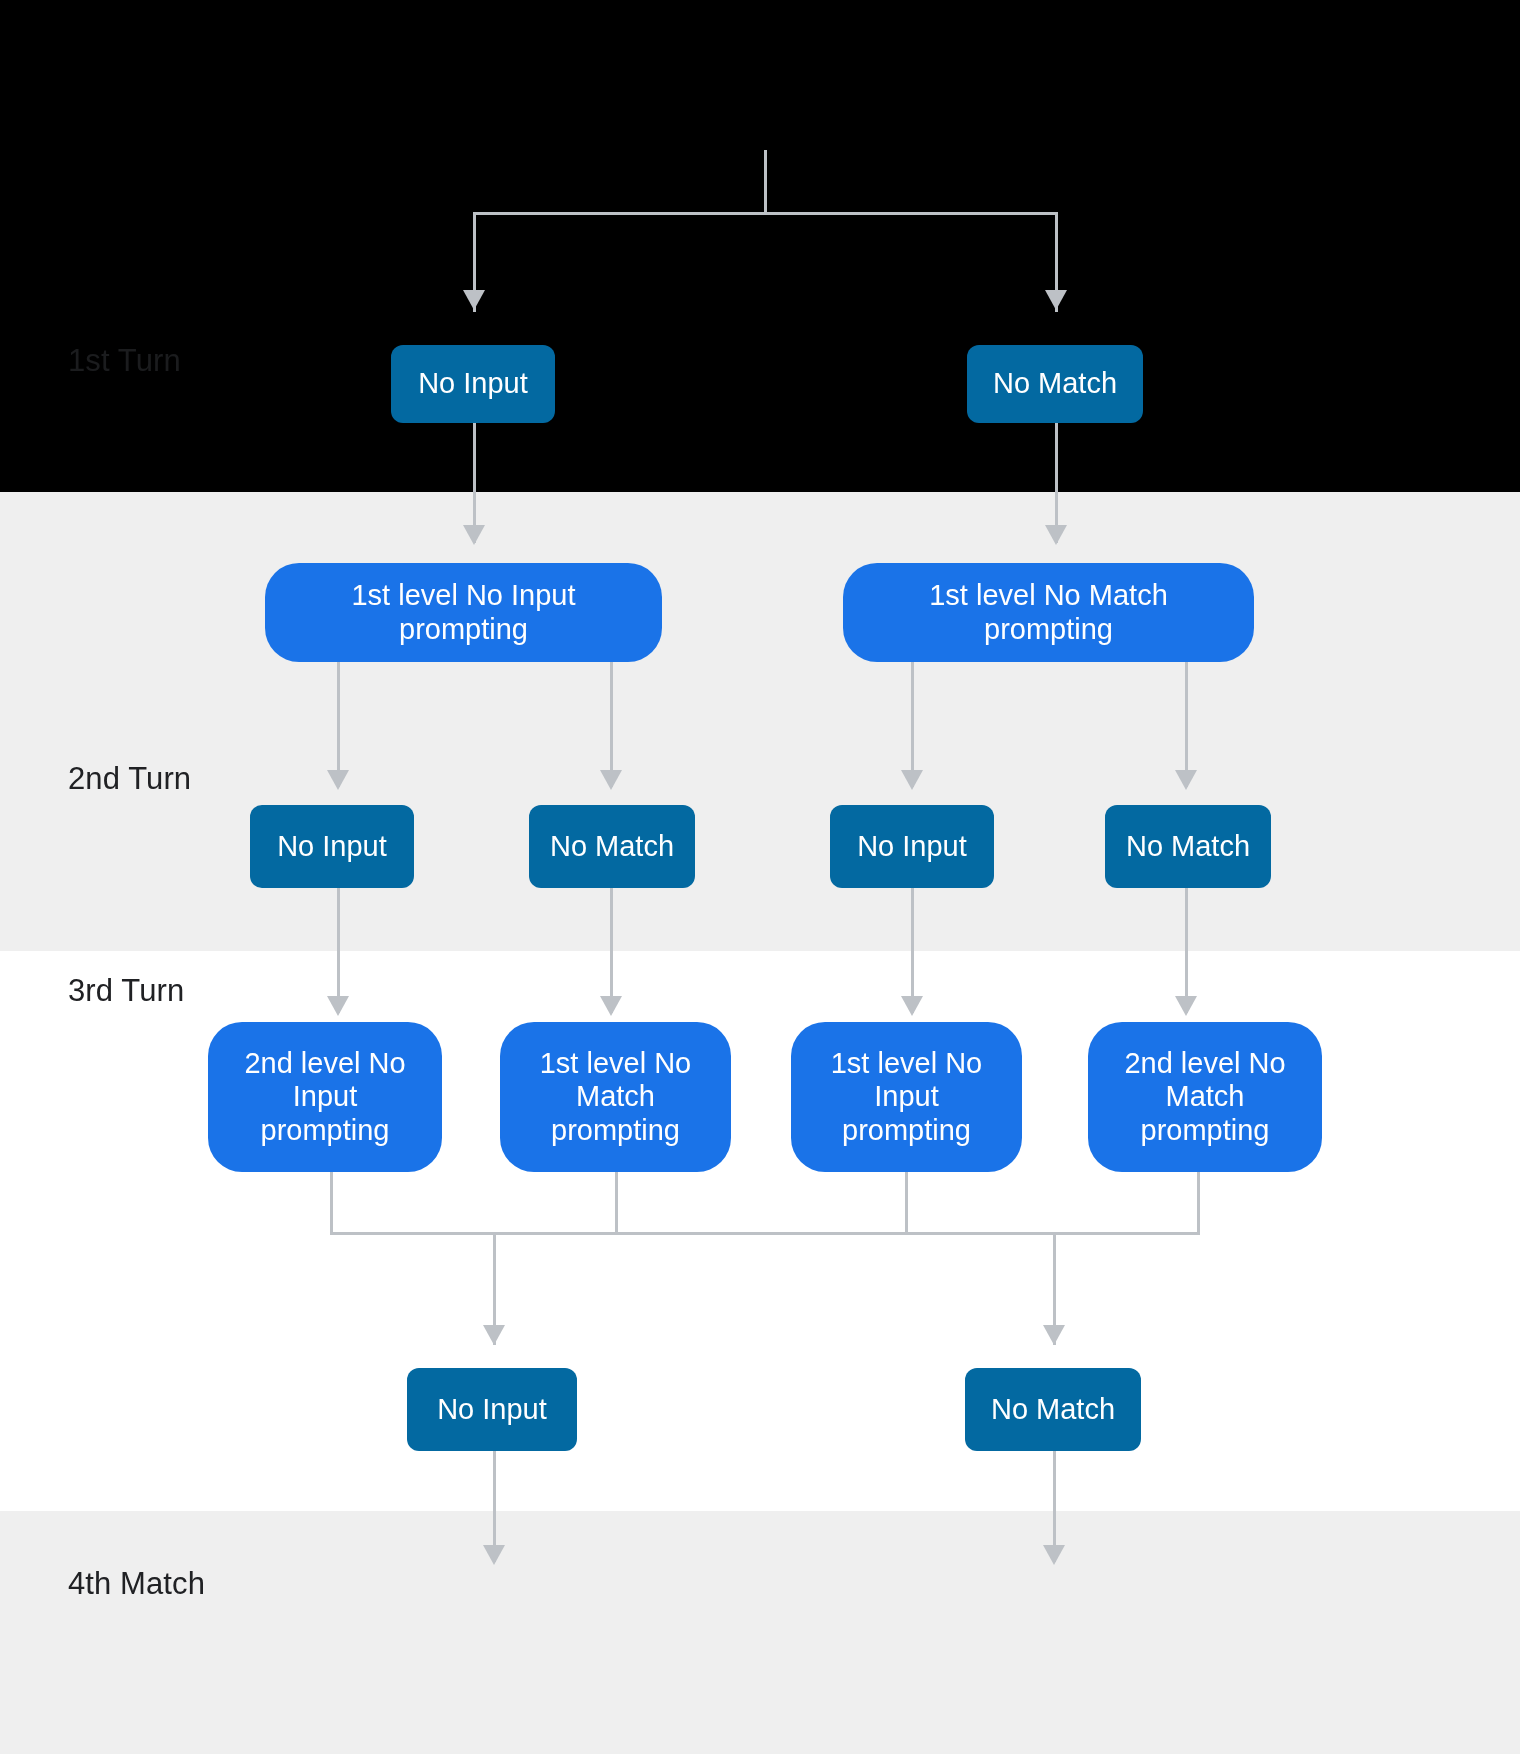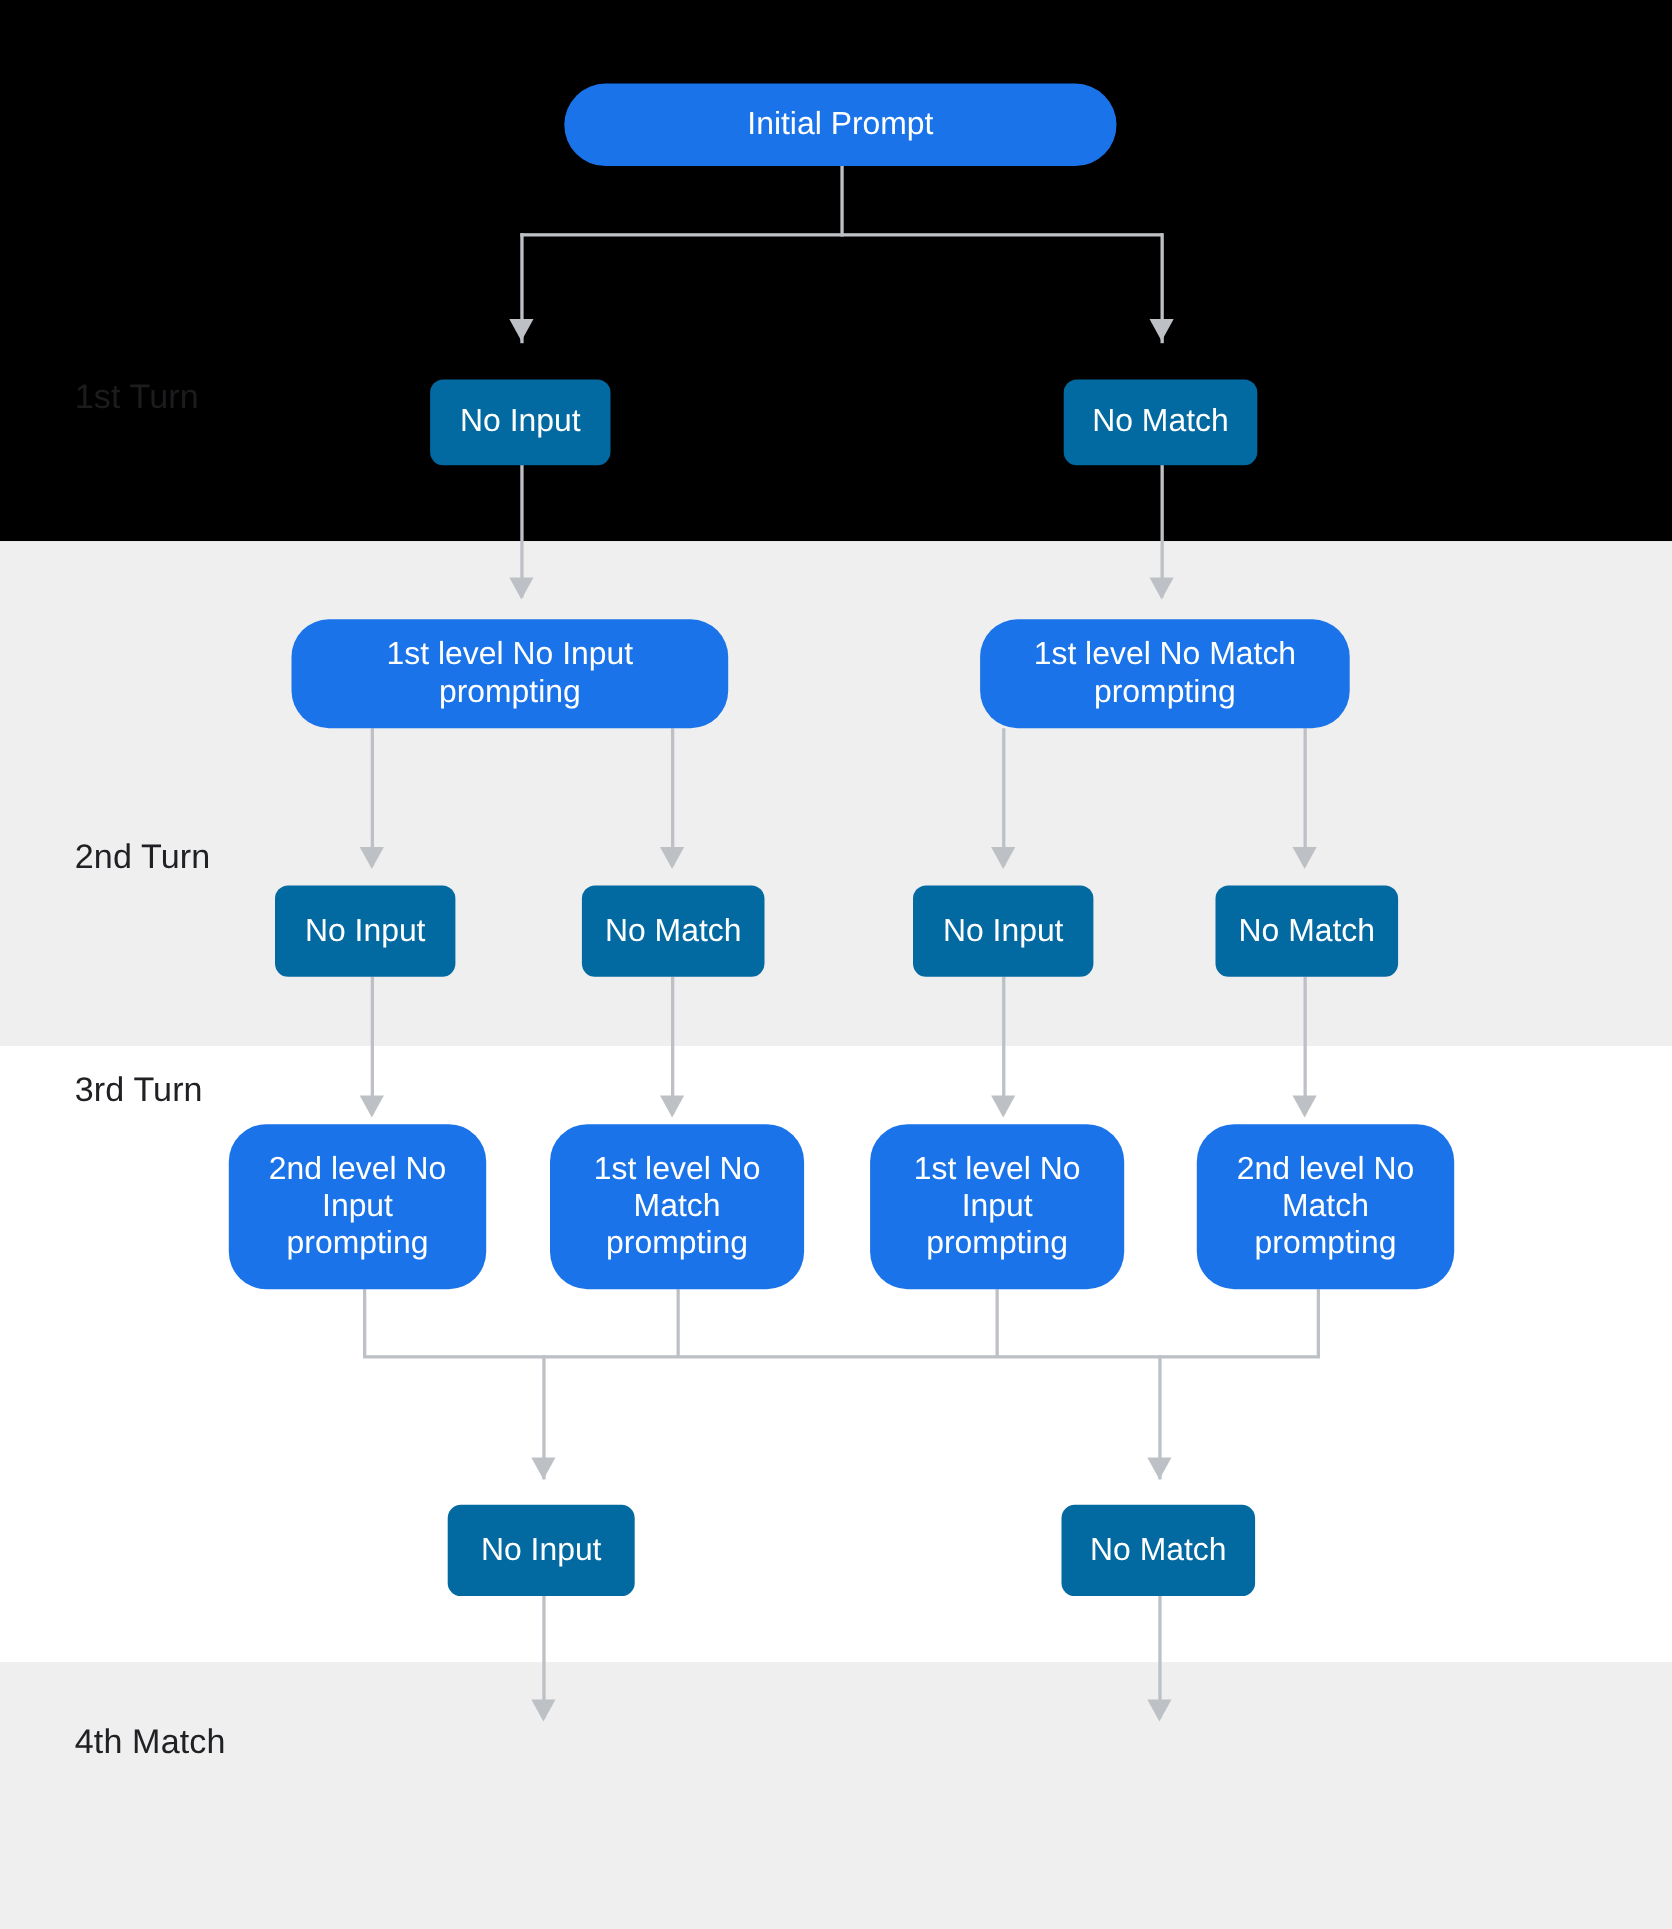--- a/index.html
+++ b/index.html
@@ -140,36 +140,33 @@
   <div class="vline" style="left:493px;  top:1232px; height:113px;"></div>
   <div class="vline" style="left:1053px; top:1232px; height:113px;"></div>
   <div class="arrowhead" style="left:483px;  top:1325px;"></div>
   <div class="arrowhead" style="left:1043px; top:1325px;"></div>
 
   <div class="vline" style="left:493px;  top:1407px; height:155px;"></div>
   <div class="vline" style="left:1053px; top:1407px; height:155px;"></div>
   <div class="arrowhead" style="left:483px;  top:1545px;"></div>
   <div class="arrowhead" style="left:1043px; top:1545px;"></div>
 
-  <div class="node node-prompt" style="left:513px; top:76px; width:502px; height:75px;">
-    <span class="node-text">Initial Prompt</span>
-  </div>
 
   <div class="node node-state" style="left:391px; top:345px; width:164px; height:78px;">
     <span class="node-text">No Input</span>
   </div>
   <div class="node node-state" style="left:967px; top:345px; width:176px; height:78px;">
     <span class="node-text">No Match</span>
   </div>
 
   <div class="node node-prompt multiline" style="left:265px; top:563px; width:397px; height:99px;">
     <span class="node-text">1st level No Input
 prompting</span>
   </div>
-  <div class="node node-prompt multiline" style="left:843px; top:563px; width:336px; height:99px;margin-left:48px;">
+  <div class="node node-prompt multiline" style="left:843px; top:563px; width:411px; height:99px;">
     <span class="node-text">1st level No Match
 prompting</span>
   </div>
 
   <div class="node node-state" style="left:250px; top:805px; width:164px; height:83px;">
     <span class="node-text">No Input</span>
   </div>
   <div class="node node-state" style="left:529px; top:805px; width:166px; height:83px;">
     <span class="node-text">No Match</span>
   </div>

